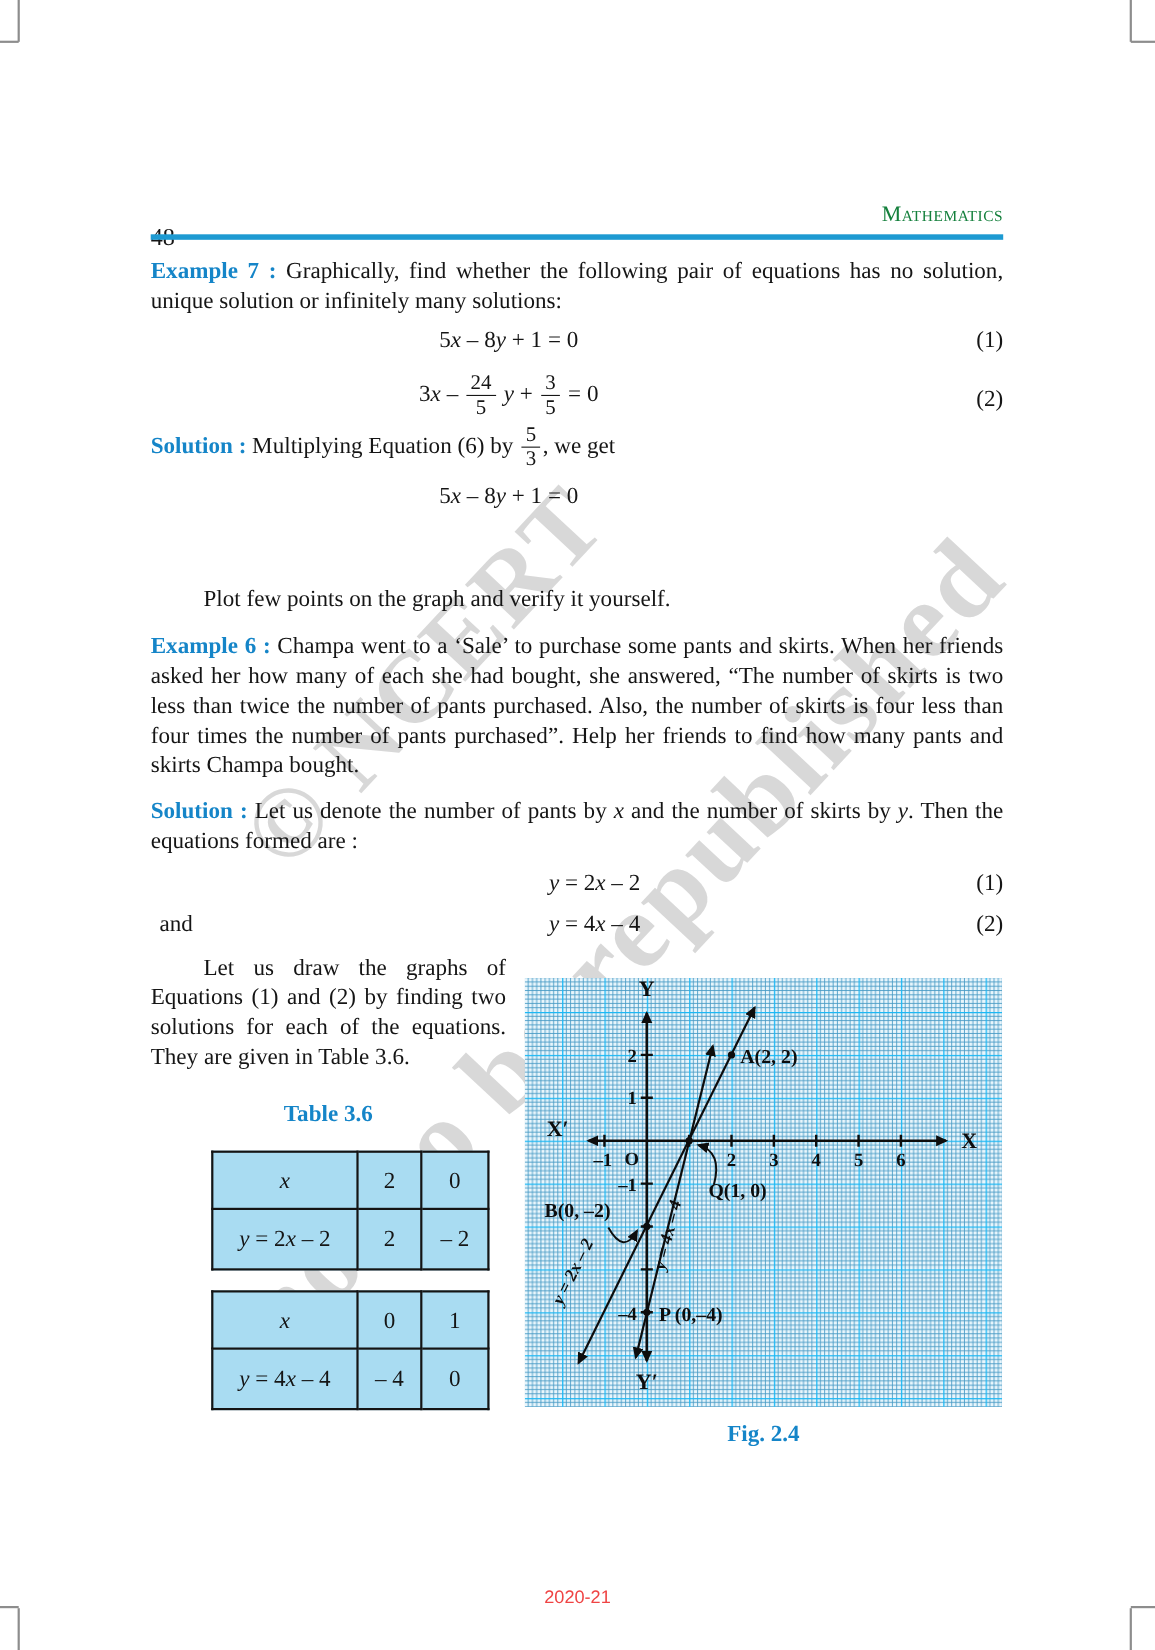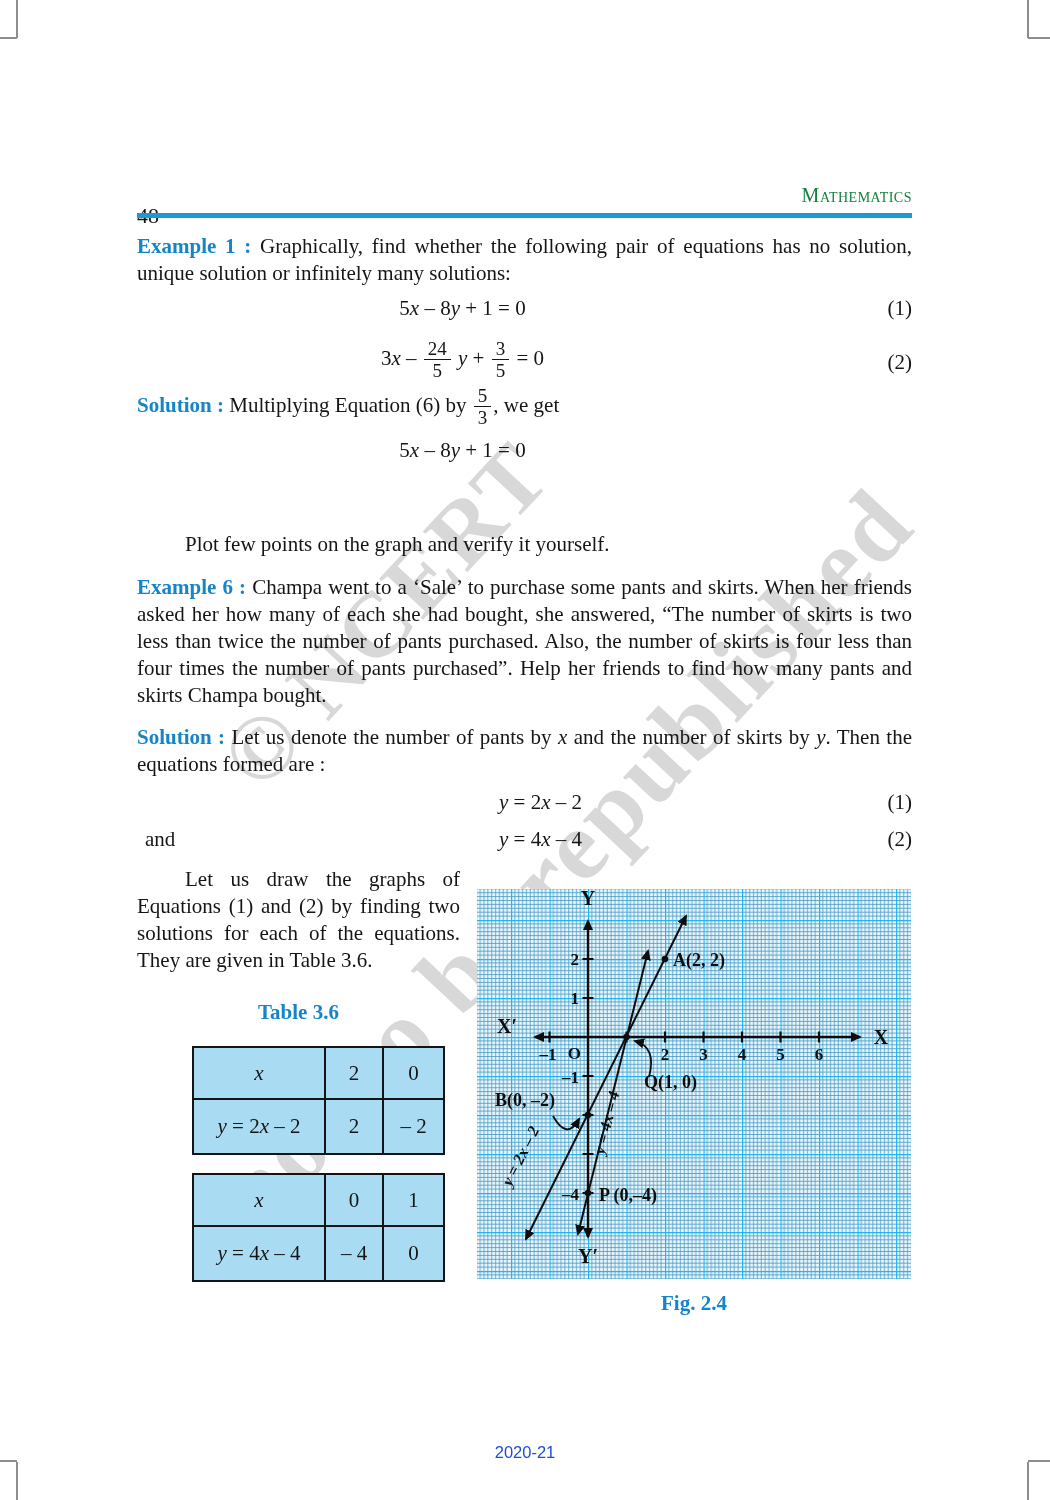--- a/index.html
+++ b/index.html
@@ -23,21 +23,21 @@
   .frac .fd{display:block;padding:0 4px;}
   .shiftL{display:inline-block;transform:translateX(-62px);}
   .shiftR{display:inline-block;transform:translateX(16px);}
   
   .wm{font-weight:bold;color:rgba(178,178,178,0.5);white-space:nowrap;z-index:1;letter-spacing:3px;}
   
   table.vals{border-collapse:collapse;background:#a9dcf2;}
   table.vals td{border:2.6px solid #141414;text-align:center;font-size:21px;padding:0;}
   .tbl-title{color:#1585c8;font-weight:bold;font-size:21px;}
   .fig-cap{color:#1585c8;font-weight:bold;font-size:21px;text-align:center;width:434px;}
-  .footer{width:1050px;text-align:center;font-family:"Liberation Sans","DejaVu Sans",sans-serif;font-size:16.5px;color:#1d4ed8;}
+  .footer{width:1050px;text-align:center;font-family:"Liberation Sans","DejaVu Sans",sans-serif;font-size:16.5px;color:#ef4444;}
   .cm{position:absolute;background:#8d8d8d;}
   
   .gtxt{font-family:"Liberation Serif","DejaVu Serif",serif;font-weight:bold;fill:#0d0d0d;}
   .ax-letter{font-size:20px;}
   .tick-num{font-size:17px;}
   .pt-label{font-size:18px;}
   .line-label{font-size:16px;font-style:italic;}
 </style>
 </head>
 <body>
@@ -53,21 +53,21 @@
   <div class="cm" style="left:1027px;top:1462px;width:1.5px;height:38px"></div>
   <div class="cm" style="left:1028px;top:1460px;width:22px;height:1.5px"></div>
 
   <div class="abs wm" style="left:385px;top:615px;font-size:92px;transform:translate(-50%,-50%) rotate(-47deg);">© NCERT</div>
   <div class="abs wm" style="left:565px;top:858px;font-size:100px;transform:translate(-50%,-50%) rotate(-47deg);">not to be republished</div>
 
   <div class="abs z2 pageno" style="left:137px;top:185px;margin-top:18px;">48</div>
   <div class="abs z2 runhead" style="right:138px;top:184px;">Mathematics</div>
   <div class="abs z2 rule" style="left:137px;top:213px;"></div>
 
-  <p class="abs z2 body-p" style="left:137px;top:233px;"><span class="lead">Example 1 :</span><span><span> Graphically, find whether the following pair of equations has no solution, unique solution or infinitely many solutions:</span></span></p>
+  <p class="abs z2 body-p" style="left:137px;top:233px;"><span class="lead">Example 7 :</span><span><span> Graphically, find whether the following pair of equations has no solution, unique solution or infinitely many solutions:</span></span></p>
 
   <div class="abs z2 eqrow" style="left:137px;top:296px;">
     <span class="shiftL"><span>5</span><span class="it">x</span><span> – 8</span><span class="it">y</span><span> + 1 = 0</span></span>
     <span class="eqno">(1)</span>
   </div>
 
   <div class="abs z2 eqrow" style="left:137px;top:338px;">
     <span class="shiftL"><span><span>3</span><span class="it">x</span><span> – </span></span><span class="frac"><span class="fn">24</span><span class="fd">5</span></span><span><span> </span><span class="it">y</span><span> + </span></span><span class="frac"><span class="fn">3</span><span class="fd">5</span></span><span><span> = 0</span></span></span>
     <span class="eqno" style="top:12px;">(2)</span>
   </div>

